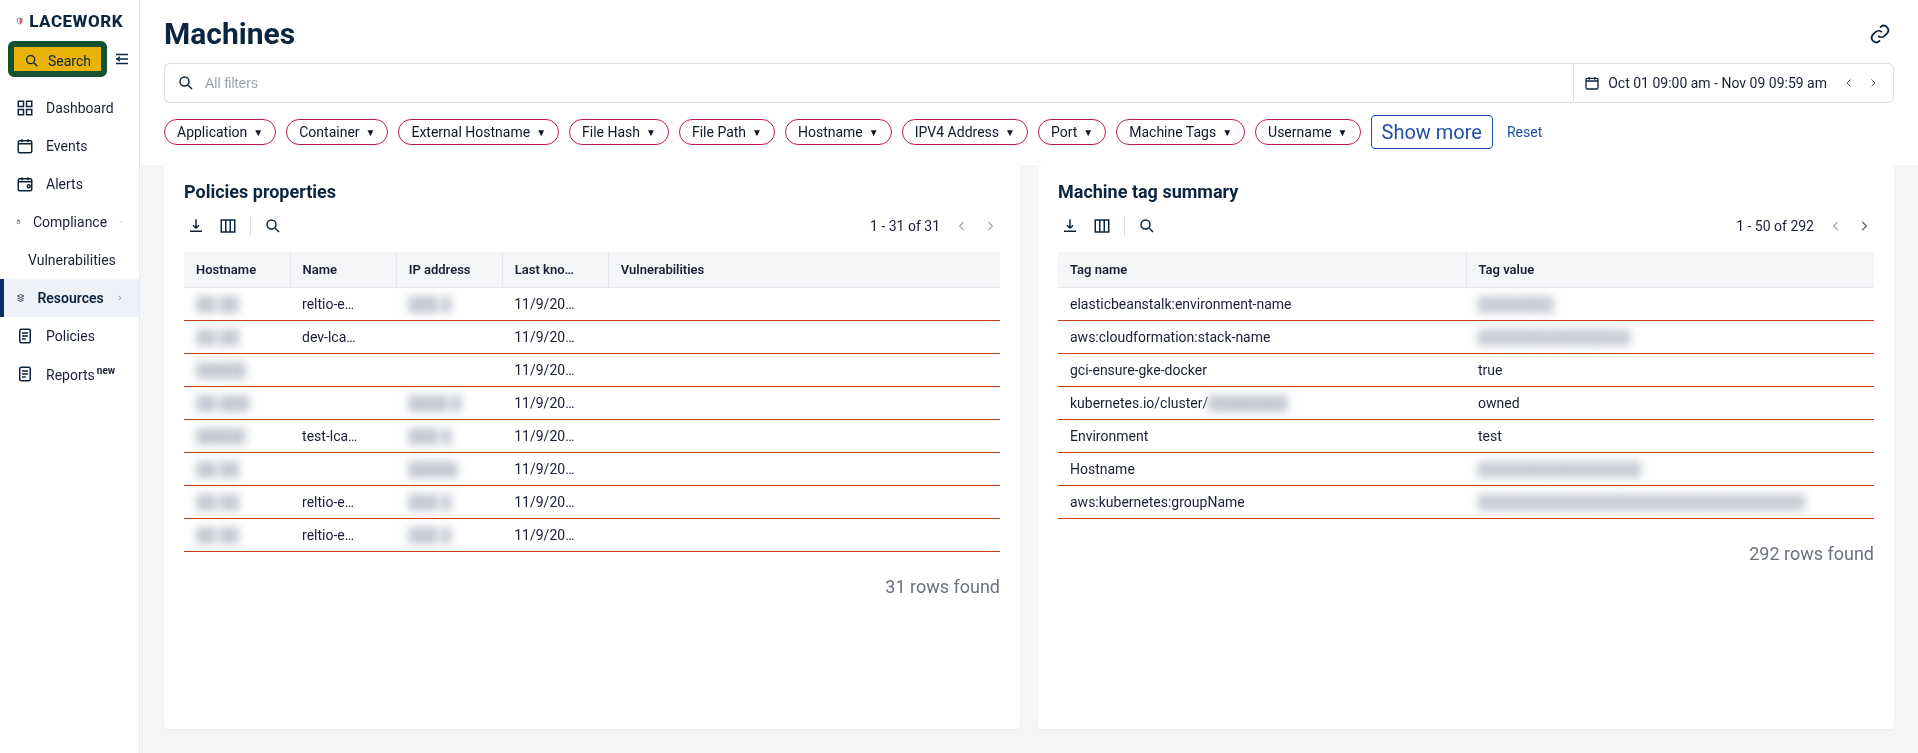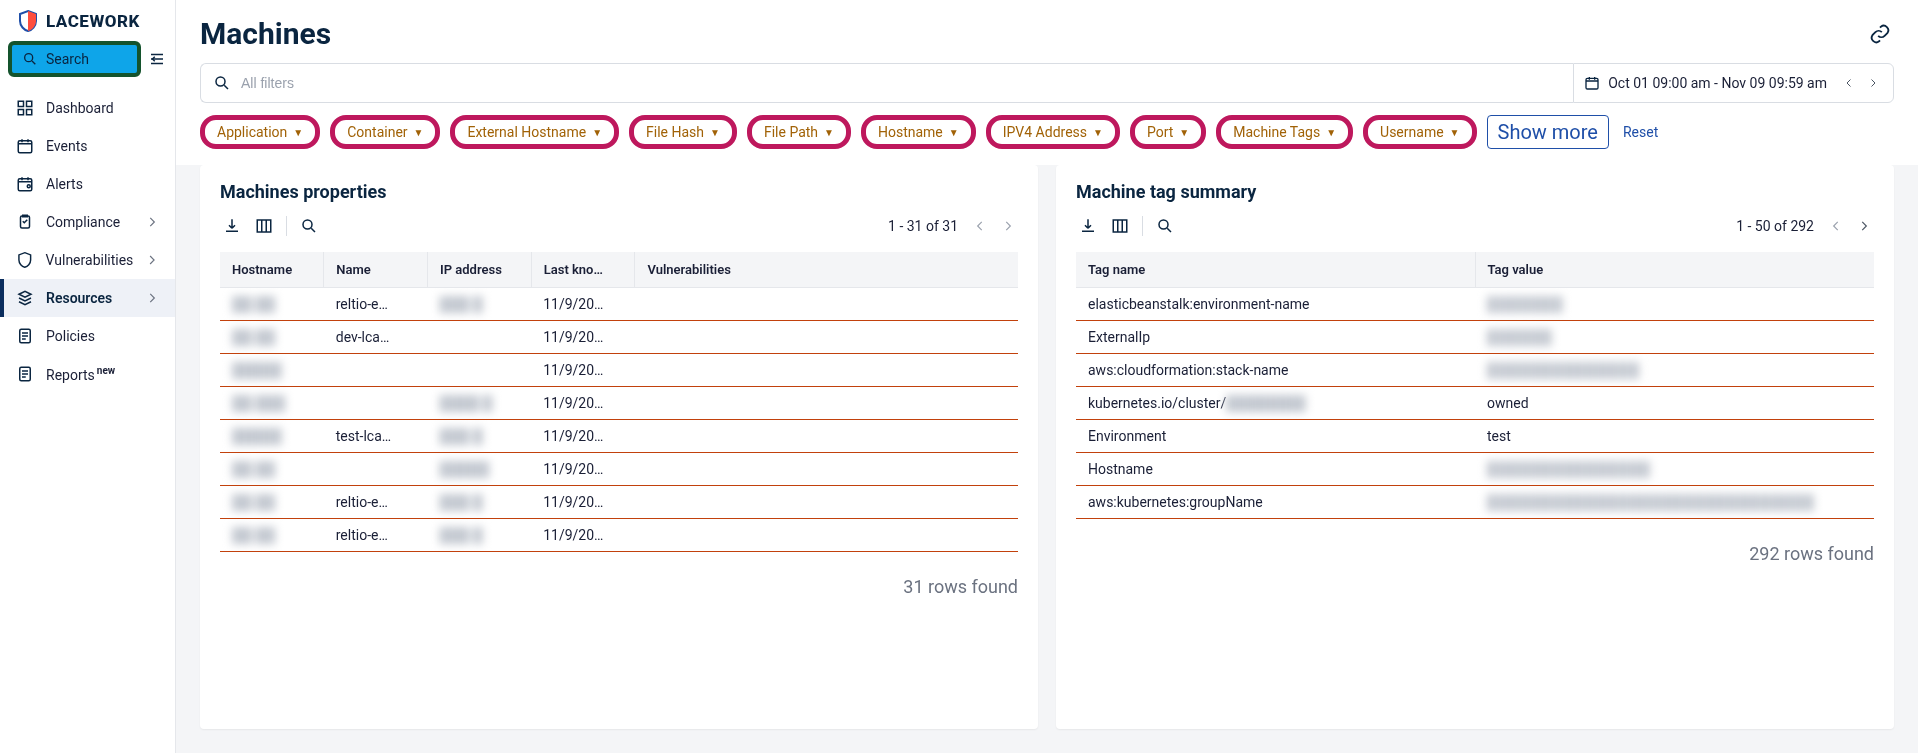--- a/index.html
+++ b/index.html
@@ -1,24 +1,24 @@
 <!DOCTYPE html>
 <html><head>
 <meta charset="utf-8">
 <style>
   * { box-sizing: border-box; margin: 0; padding: 0; }
   body { font-family: -apple-system, BlinkMacSystemFont, "Segoe UI", Roboto, Helvetica, Arial, sans-serif; font-size: 14px; color: #222; background: #fff; }
   .app { display: flex; height: 753px; width: 1918px; background: #f4f5f7; }
   
-  .sidebar { width: 176px; background: #fff; border-right: 1px solid #e5e7eb; display: flex; flex-direction: column; }
+  .sidebar { width: 140px; background: #fff; border-right: 1px solid #e5e7eb; display: flex; flex-direction: column; }
   .logo-row { display: flex; align-items: center; gap: 6px; padding: 9px 16px 8px 16px; }
   .logo-shield { width: 24px; height: 24px; }
   .logo-text { font-weight: 800; font-size: 17px; letter-spacing: 0.5px; color: #0a2540; }
   .search-row { display:flex; align-items:center; padding: 0 8px 12px 8px; gap:6px;}
-  .search-box { display:flex; align-items:flex-start; flex:1; border:4px solid #14532d; border-radius:6px; padding: 6px 10px; gap:8px; background:#0ea5e9; height:36px;}
+  .search-box { display:flex; align-items:flex-start; flex:1; border:6px solid #14532d; border-radius:6px; padding: 6px 10px; gap:8px; background:#eab308; height:36px;}
   .search-box svg { flex:0 0 auto;}
   .search-placeholder { color:#0a2540; font-size:14px;}
   .collapse-btn { width:20px; height:20px; display:flex; align-items:center; justify-content:center; }
   .nav { list-style:none; padding: 0; }
   .nav li { display:flex; align-items:center; gap:12px; padding: 10px 16px; font-size:14px; color:#1a1f36; cursor:pointer; position:relative;}
   .nav li .chev { margin-left:auto; }
   .nav li.active { background:#eef1f7; color:#0a2540; font-weight:600;}
   .nav li.active::before { content:""; position:absolute; left:0; top:0; bottom:0; width:4px; background:#0b2e5e;}
   .nav sup { font-size:10px; font-weight:700; margin-left:2px;}
   
@@ -30,21 +30,21 @@
   
   .filter-row { display:flex; align-items:flex-end; padding: 0 24px; gap:0;}
   .filter-input { flex:1; display:flex; align-items:center; border:1px solid #d9dde3; border-right:none; border-radius:6px 0 0 6px; padding:6px 12px; gap:10px; height:40px;}
   .filter-input input { border:none; outline:none; font-size:14px; flex:1; color:#333;}
   .filter-input input::placeholder { color:#9aa1ad;}
   .date-box { display:flex; align-items:center; border:1px solid #d9dde3; border-radius:0 6px 6px 0; padding:0 10px; gap:8px; height:40px; color:#1a1f36; font-size:14px;}
   .date-nav { display:flex; gap:4px; margin-left:4px;}
   .arrow-btn { width:20px; height:20px; display:flex; align-items:center; justify-content:center; color:#4b5563; cursor:pointer;}
   
   .chip-row { display:flex; align-items:center; flex-wrap:wrap; gap:10px; padding: 12px 24px 16px 24px;}
-  .chip { display:inline-flex; align-items:center; gap:6px; border:5px solid #be185d; background:#fff; border-radius:16px; padding:4px 12px; font-size:14px; color:#a16207; cursor:pointer;}
+  .chip { display:inline-flex; align-items:center; gap:6px; border:1px solid #be185d; background:#fff; border-radius:16px; padding:4px 12px; font-size:14px; color:#0f172a; cursor:pointer;}
   .chip .caret { font-size:10px;}
   .show-more { display:inline-flex; align-items:center; border:1px solid #1f4fa8; color:#1f4fa8; background:#fff; border-radius:4px; padding:4px 10px; font-size:20px; cursor:pointer;}
   .reset-link { color:#1f4fa8; font-size:14px; cursor:pointer; margin-left:4px;}
   
   .body { flex:1; display:flex; gap:18px; padding: 0 24px 24px 24px; background:#f4f5f7;}
   .panel { flex:1; background:#fff; border-radius:4px; box-shadow:0 1px 2px rgba(0,0,0,.06); padding:16px 20px; display:flex; flex-direction:column;}
   .panel-title { font-size:18px; font-weight:700; color:#0a2540; margin-bottom:12px;}
   .panel-toolbar { display:flex; align-items:center; gap:8px;}
   .tool-btn { width:24px;height:24px;display:flex;align-items:center;justify-content:center; color:#0a2540; cursor:pointer;}
   .vsep { width:1px;height:20px;background:#d9dde3;margin:0 2px;}
@@ -240,21 +240,21 @@
           <span>Username</span>
           <span class="caret">▼</span>
         </span>
         <span class="show-more">Show more</span>
         <span class="reset-link">Reset</span>
       </div>
 
     <div class="body">
 
       <section class="panel">
-        <div class="panel-title">Machines properties</div>
+        <div class="panel-title">Policies properties</div>
         <div class="panel-toolbar">
           <div class="tool-btn">
               <svg width="18" height="18" viewBox="0 0 24 24">
                 <path d="M12 3v12m0 0l-4-4m4 4l4-4M4 19h16" fill="none" stroke="#0a2540" stroke-width="2"></path>
               </svg>
             </div>
           <div class="tool-btn">
               <svg width="18" height="18" viewBox="0 0 24 24">
                 <rect x="3" y="4" width="18" height="16" fill="none" stroke="#0a2540" stroke-width="2"></rect>
                 <path d="M9 4v16M15 4v16" stroke="#0a2540" stroke-width="2"></path>
@@ -403,26 +403,26 @@
                 <th>Tag name</th>
                 <th>Tag value</th>
               </tr>
             </thead>
           <tbody id="tags-body">
               <tr>
                 <td>elasticbeanstalk:environment-name</td>
     <td><span class="blur-long">███████</span></td>
               </tr>
               <tr>
-                <td>ExternalIp</td>
-    <td><span class="blur-long">██████</span></td>
-              </tr>
-              <tr>
                 <td>aws:cloudformation:stack-name</td>
     <td><span class="blur-long">██████████████</span></td>
+              </tr>
+              <tr>
+                <td>gci-ensure-gke-docker</td>
+    <td>true</td>
               </tr>
               <tr>
                 <td>kubernetes.io/cluster/<span class="blur">████████</span></td>
     <td>owned</td>
               </tr>
               <tr>
                 <td>Environment</td>
     <td>test</td>
               </tr>
               <tr>

